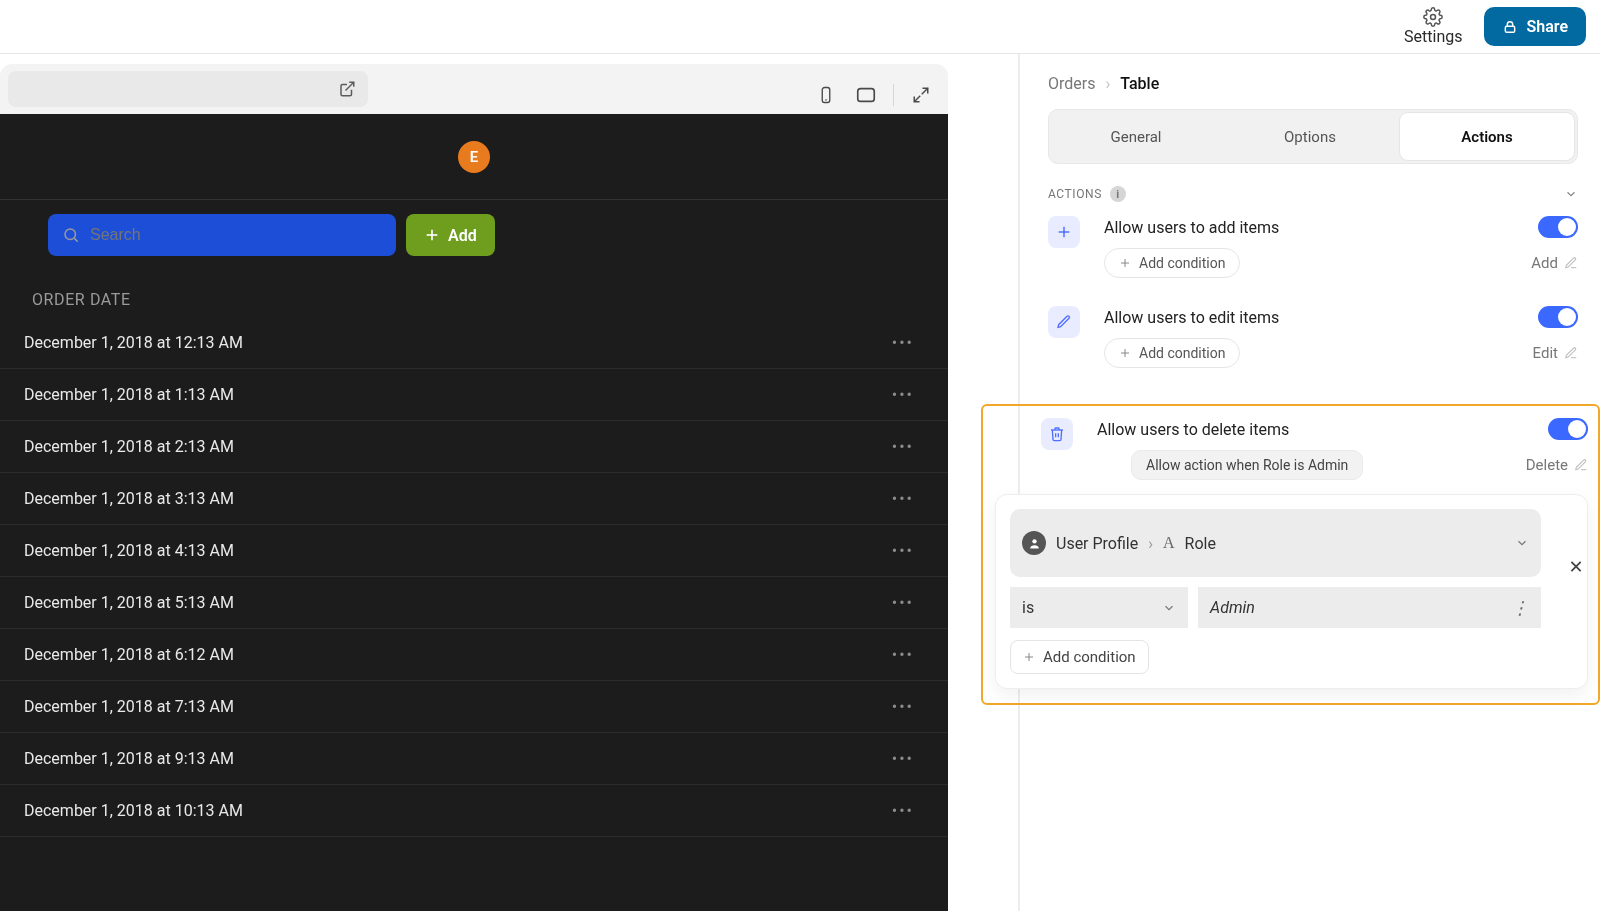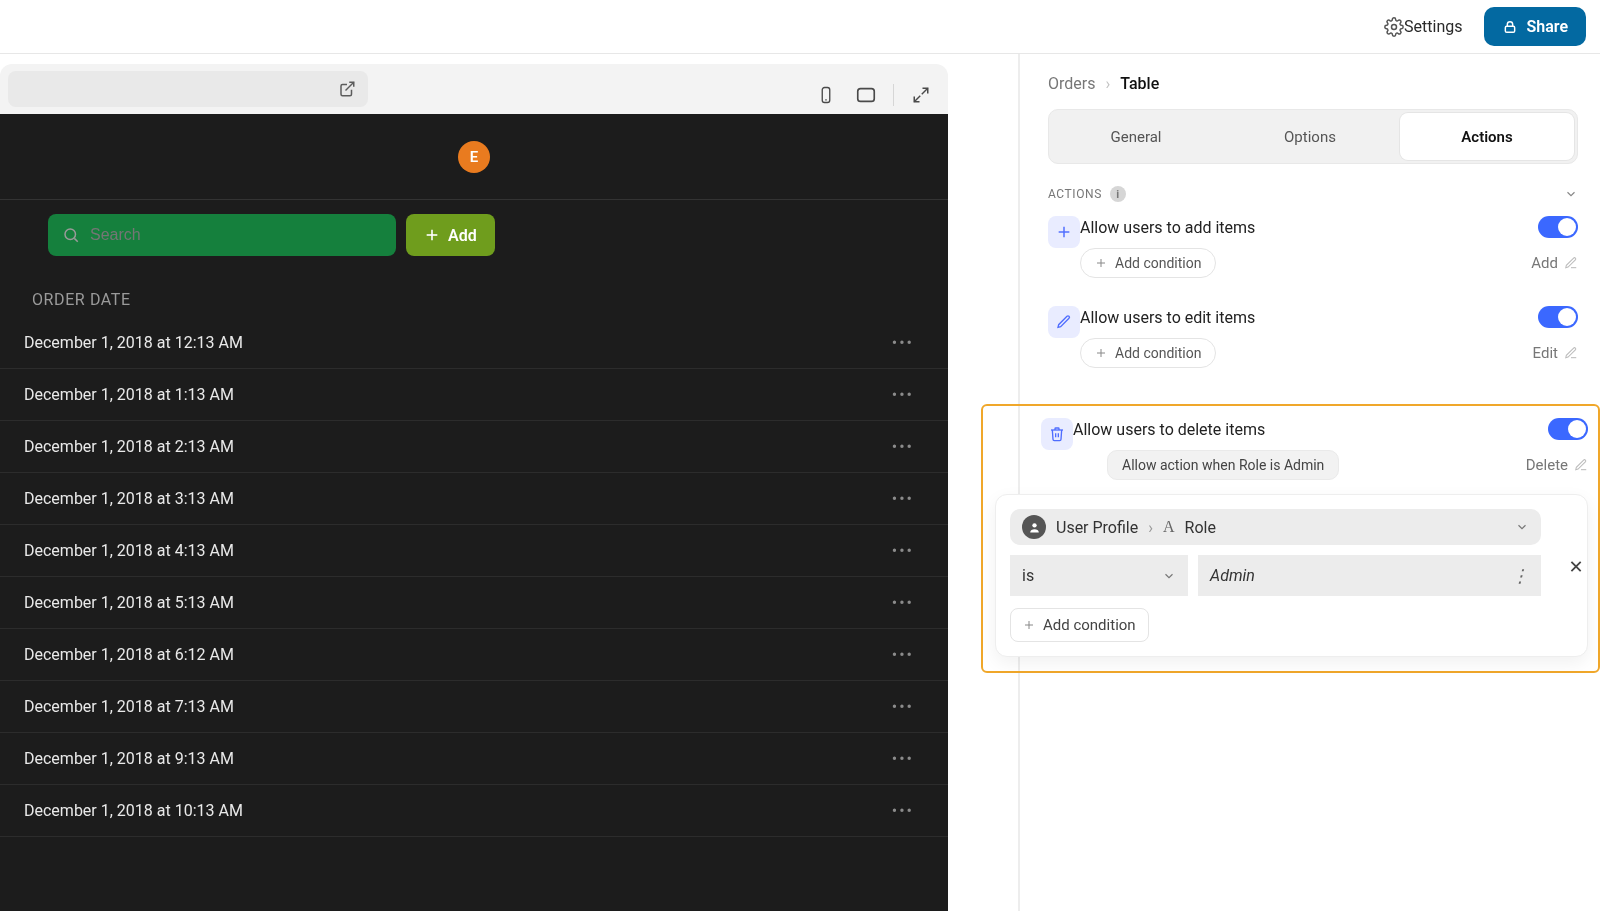--- a/index.html
+++ b/index.html
@@ -17,21 +17,21 @@
     height: 54px;
     display: flex;
     align-items: center;
     justify-content: flex-end;
     padding-right: 14px;
     border-bottom: 1px solid #e7e7e7;
     gap: 22px;
   }
   .settings-btn {
     display: flex; align-items: center; 
-    color: #2a2a2a; cursor: pointer; font-size: 16px;
+    color: #2a2a2a; cursor: pointer; font-size: 16px; flex-direction: column;
   }
   .share-btn {
     display: flex; align-items: center; gap: 8px;
     background: #0369a1; color: #fff;
     padding: 10px 18px; border-radius: 10px;
     font-size: 16px; font-weight: 600; cursor: pointer;
   }
   
   .main {
     display: flex;
@@ -88,21 +88,21 @@
     background:#e97b1f;color:#fff;font-weight:600;
     display:flex;align-items:center;justify-content:center;
     font-size:15px;
   }
   .toolbar {
     display:flex; gap:10px; align-items:center;
     padding:14px 32px 6px 48px;
   }
   .search-box {
     flex:0 0 348px; height:42px;
-    background:#15803d; border-radius:8px;
+    background:#1d4ed8; border-radius:8px;
     display:flex; align-items:center; gap:10px;
     padding:0 14px;
     justify-content:space-between;
   }
   .search-box input {
     flex:1;background:transparent;border:none;outline:none;
     color:#c9c9c9;font-size:16px;
   }
   .add-btn {
     height:42px; padding:0 18px;
@@ -130,21 +130,21 @@
   }
   .tab {
     flex:1;display:flex;align-items:center;justify-content:center;
     font-size:15px;color:#555;cursor:pointer;border-radius:8px;
   }
   .tab.active { background:#fff;color:#111;font-weight:600;margin:3px;box-shadow:0 0 0 1px #e5e5e5;}
   .section-label { display:flex;align-items:center;justify-content:space-between;color:#777;font-size:12px;letter-spacing:0.6px;margin-bottom:14px;}
   .section-label .l { display:flex;align-items:center;gap:8px;}
   .info-dot { width:16px;height:16px;border-radius:50%;background:#d6d6d6;color:#777;display:inline-flex;align-items:center;justify-content:center;font-size:11px;font-weight:700;}
   .chev { color:#888; }
-  .action-row { display:flex;gap:0;margin-bottom:8px;}
+  .action-row { display:flex;gap:24px;margin-bottom:8px;}
   .action-icon {
     width:32px;height:32px;border-radius:8px;background:#e9ecff;
     display:flex;align-items:center;justify-content:center;color:#4f6dff;flex-shrink:0;
   }
   .action-body { flex:1; }
   .action-top { display:flex;align-items:center;justify-content:space-between; }
   .action-title { font-size:16px;color:#222; }
   .toggle {
     width:40px;height:22px;border-radius:12px;background:#3b68ff;position:relative;cursor:pointer;flex-shrink:0;
   }
@@ -170,21 +170,21 @@
     padding:14px;box-shadow:0 6px 18px rgba(0,0,0,0.06);
     position:relative;
   }
   .builder-close {
     position:absolute; right:-2px; top:58px;
     width:26px;height:26px;display:flex;align-items:center;justify-content:center;color:#444;cursor:pointer;font-size:18px;
   }
   .builder-rest { margin-right:32px; }
   .field-pill {
     display:flex;align-items:center;gap:10px;
-    background:#ececec;border-radius:10px;padding:6px 12px;
+    background:#ececec;border-radius:10px;padding:22px 12px;
     font-size:16px;color:#333;margin-bottom:10px;
   }
   .chip-circle { width:24px;height:24px;border-radius:50%;background:#555;color:#fff;display:inline-flex;align-items:center;justify-content:center;font-size:13px;}
   .field-pill .grow { flex:1; display:flex;align-items:center;gap:10px;}
   .split { display:flex;gap:10px;margin-bottom:12px;}
   .sel {
     background:#ececec;border-radius:0;padding:10px 12px;
     display:flex;align-items:center;justify-content:space-between;font-size:16px;color:#333;
   }
   .sel.small { flex:0 0 178px; }

